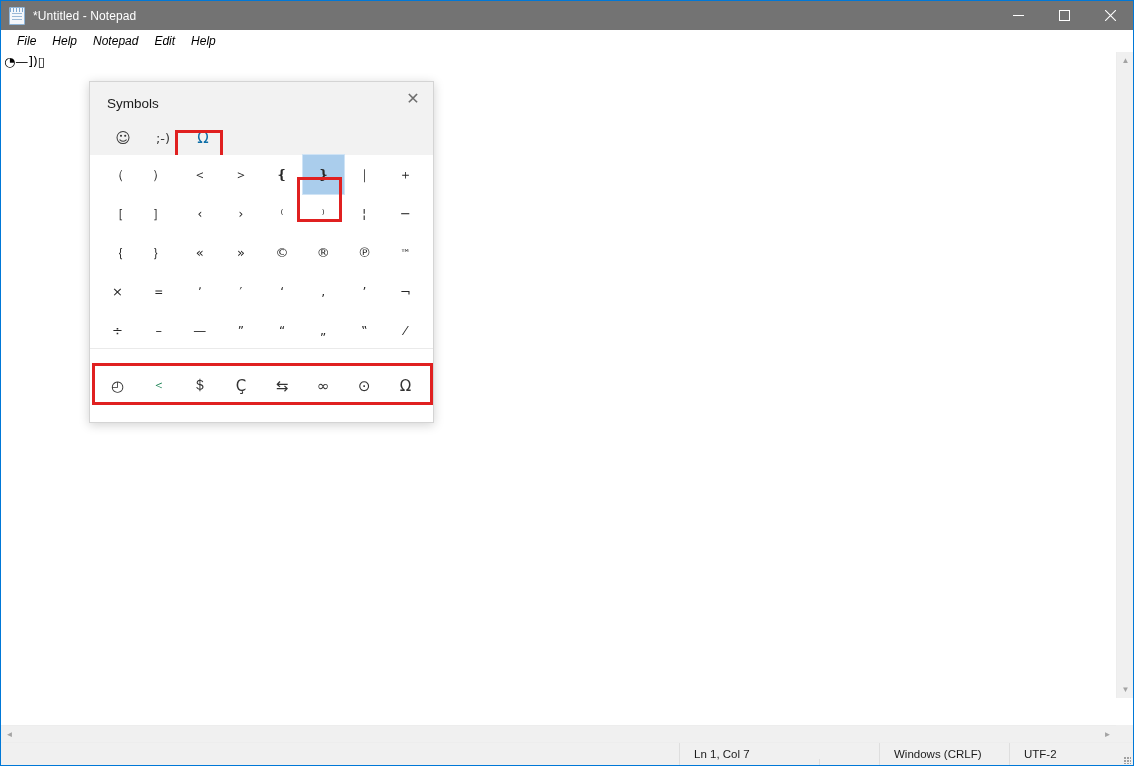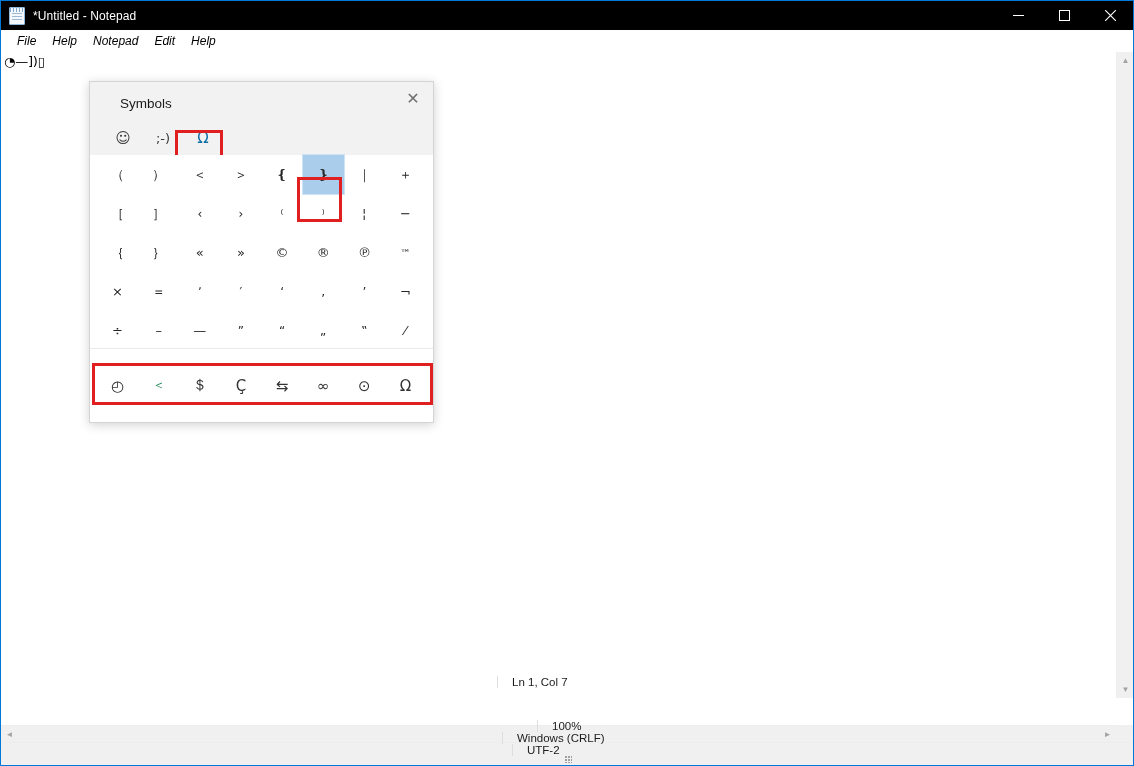--- a/index.html
+++ b/index.html
@@ -13,21 +13,21 @@
     position: relative;
     width: 1134px; height: 766px;
     background: #ffffff;
     border: 1px solid #0078d7;
     overflow: hidden;
   }
 
   
   .titlebar {
     height: 29px;
-    background: #000000;
+    background: #737373;
     display: flex;
     align-items: center;
     position: relative;
   }
   .tb-icon {
     width: 16px; height: 18px;
     margin-left: 8px; margin-right: 8px;
     position: relative;
     background: #f4f7fb;
     border: 1px solid #8fb5d8;
@@ -131,21 +131,20 @@
     position: absolute;
     left: 0; right: 0; bottom: 0;
     height: 23px;
     background: #f0f0f0;
     border-top: 1px solid #ededed;
     display: flex;
     align-items: center;
     justify-content: flex-end;
     font-size: 11.5px;
     color: #1b1b1b;
-    flex-direction: column;
   }
   .sb-cell {
     height: 23px;
     display: flex; align-items: center;
     border-left: 1px solid #dedede;
     padding: 0 0 0 14px;
   }
   .sb-cell.c-ln { width: 140px; }
   .sb-cell.c-zoom { width: 60px; margin-top: 32px; }
   .sb-cell.c-eol { width: 130px; }
@@ -173,21 +172,20 @@
   .sp-header {
     height: 73px;
     background: #f2f2f2;
     position: relative;
   }
   .sp-title {
     position: absolute;
     left: 17px; top: 14px;
     font-size: 13.5px;
     color: #1b1b1b;
-    margin-left: 13px;
   }
   .sp-close {
     position: absolute;
     right: 6px; top: 4px;
     width: 28px; height: 24px;
     display: flex; align-items: center; justify-content: center;
     color: #6e6e6e;
   }
   .sp-tabs {
     position: absolute;

